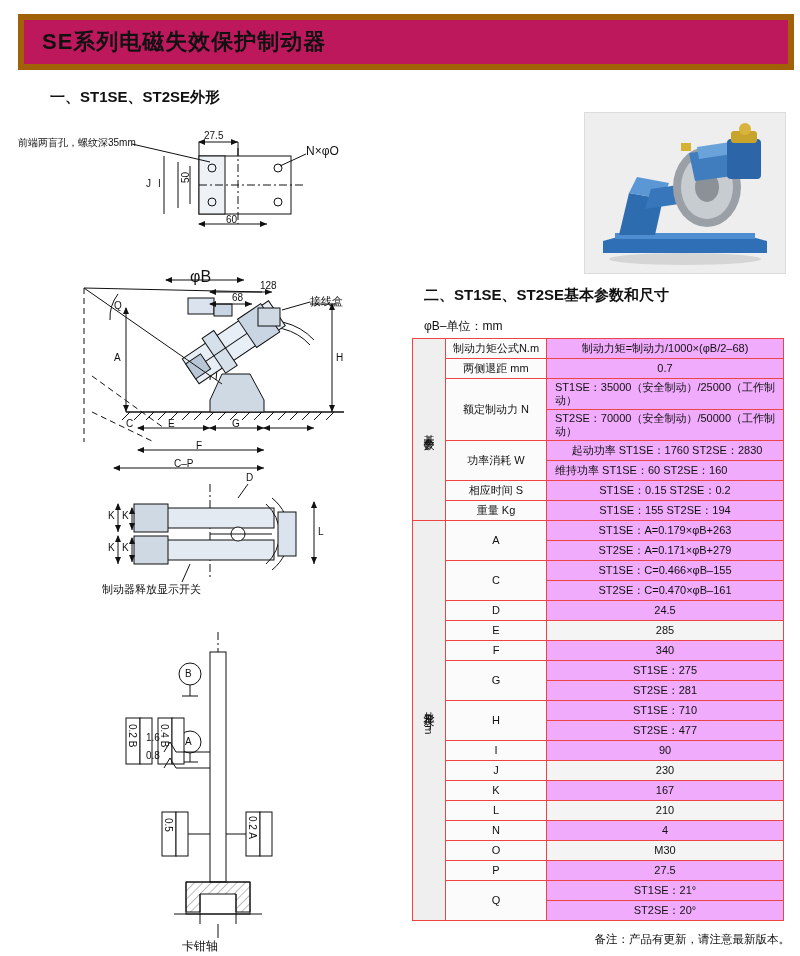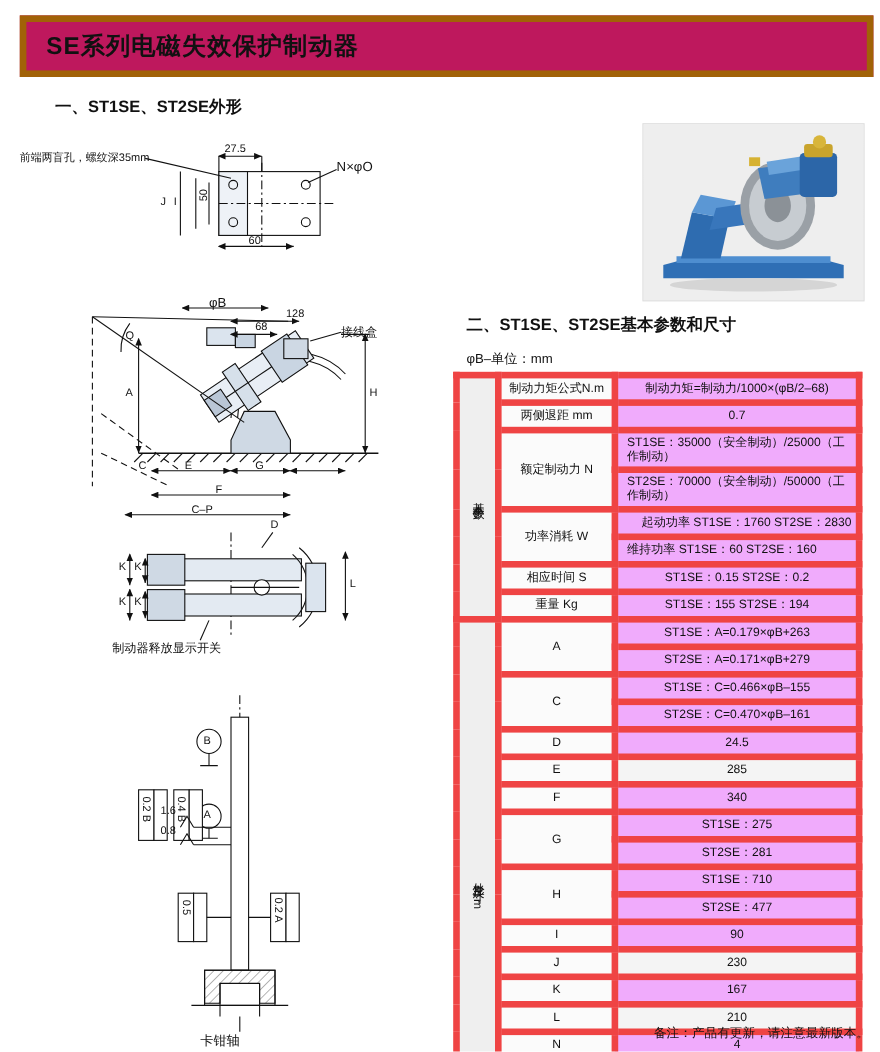--- a/index.html
+++ b/index.html
@@ -47,21 +47,21 @@
   #unit-note{position:absolute;left:424px;top:318px;font-size:12px;}
 
   
   table.spec{
     position:absolute;left:412px;top:338px;
     width:372px;
     border-collapse:collapse;
     font-size:11px;
   }
   table.spec td{
-    border:6px solid #ef4444;
+    border:1px solid #ef4444;
     padding:2px 4px;
     text-align:center;
     vertical-align:middle;
     height:15px;
     line-height:13px;
   }
   td.vhead{
     background:#efefef;width:24px;font-weight:normal;
     letter-spacing:2px;
   }
@@ -257,21 +257,21 @@
     </svg>
 
     <div class="lt" style="left:4px;top:24px;">前端两盲孔，螺纹深35mm</div>
     <div class="lt" style="left:190px;top:18px;">27.5</div>
     <div class="lt" style="left:212px;top:102px;">60</div>
     <div class="lt" style="left:166px;top:60px;transform:rotate(-90deg);">50</div>
     <div class="lt" style="left:144px;top:66px;">I</div>
     <div class="lt" style="left:132px;top:66px;">J</div>
     <div class="lt" style="left:292px;top:32px;font-size:12px;">N×φO</div>
 
-    <div class="lt" style="left:176px;top:156px;font-size:12px;">φB</div>
+    <div class="lt" style="left:176px;top:156px;font-size:16px;">φB</div>
     <div class="lt" style="left:246px;top:168px;">128</div>
     <div class="lt" style="left:218px;top:180px;">68</div>
     <div class="lt cn" style="left:296px;top:182px;">接线盒</div>
     <div class="lt" style="left:100px;top:188px;">Q</div>
     <div class="lt" style="left:100px;top:240px;">A</div>
     <div class="lt" style="left:322px;top:240px;">H</div>
     <div class="lt" style="left:154px;top:306px;">E</div>
     <div class="lt" style="left:218px;top:306px;">G</div>
     <div class="lt" style="left:112px;top:306px;">C</div>
     <div class="lt" style="left:182px;top:328px;">F</div>
@@ -342,21 +342,21 @@
       </tr>
       <tr>
         <td class="lbl" rowspan="2">额定制动力 N</td>
         <td class="val" style="text-align:left;padding-left:8px;">ST1SE：35000（安全制动）/25000（工作制动）</td>
       </tr>
       <tr>
         <td class="val" style="text-align:left;padding-left:8px;">ST2SE：70000（安全制动）/50000（工作制动）</td>
       </tr>
       <tr>
         <td class="lbl" rowspan="2">功率消耗 W</td>
-        <td class="val" style="text-align:right;padding-left:8px;">起动功率 ST1SE：1760 ST2SE：2830</td>
+        <td class="val" style="text-align:center;padding-left:8px;">起动功率 ST1SE：1760 ST2SE：2830</td>
       </tr>
       <tr>
         <td class="val" style="text-align:left;padding-left:8px;">维持功率 ST1SE：60 ST2SE：160</td>
       </tr>
       <tr>
         <td class="lbl">相应时间 S</td>
         <td class="val">ST1SE：0.15  ST2SE：0.2</td>
       </tr>
       <tr>
         <td class="lbl">重量 Kg</td>

